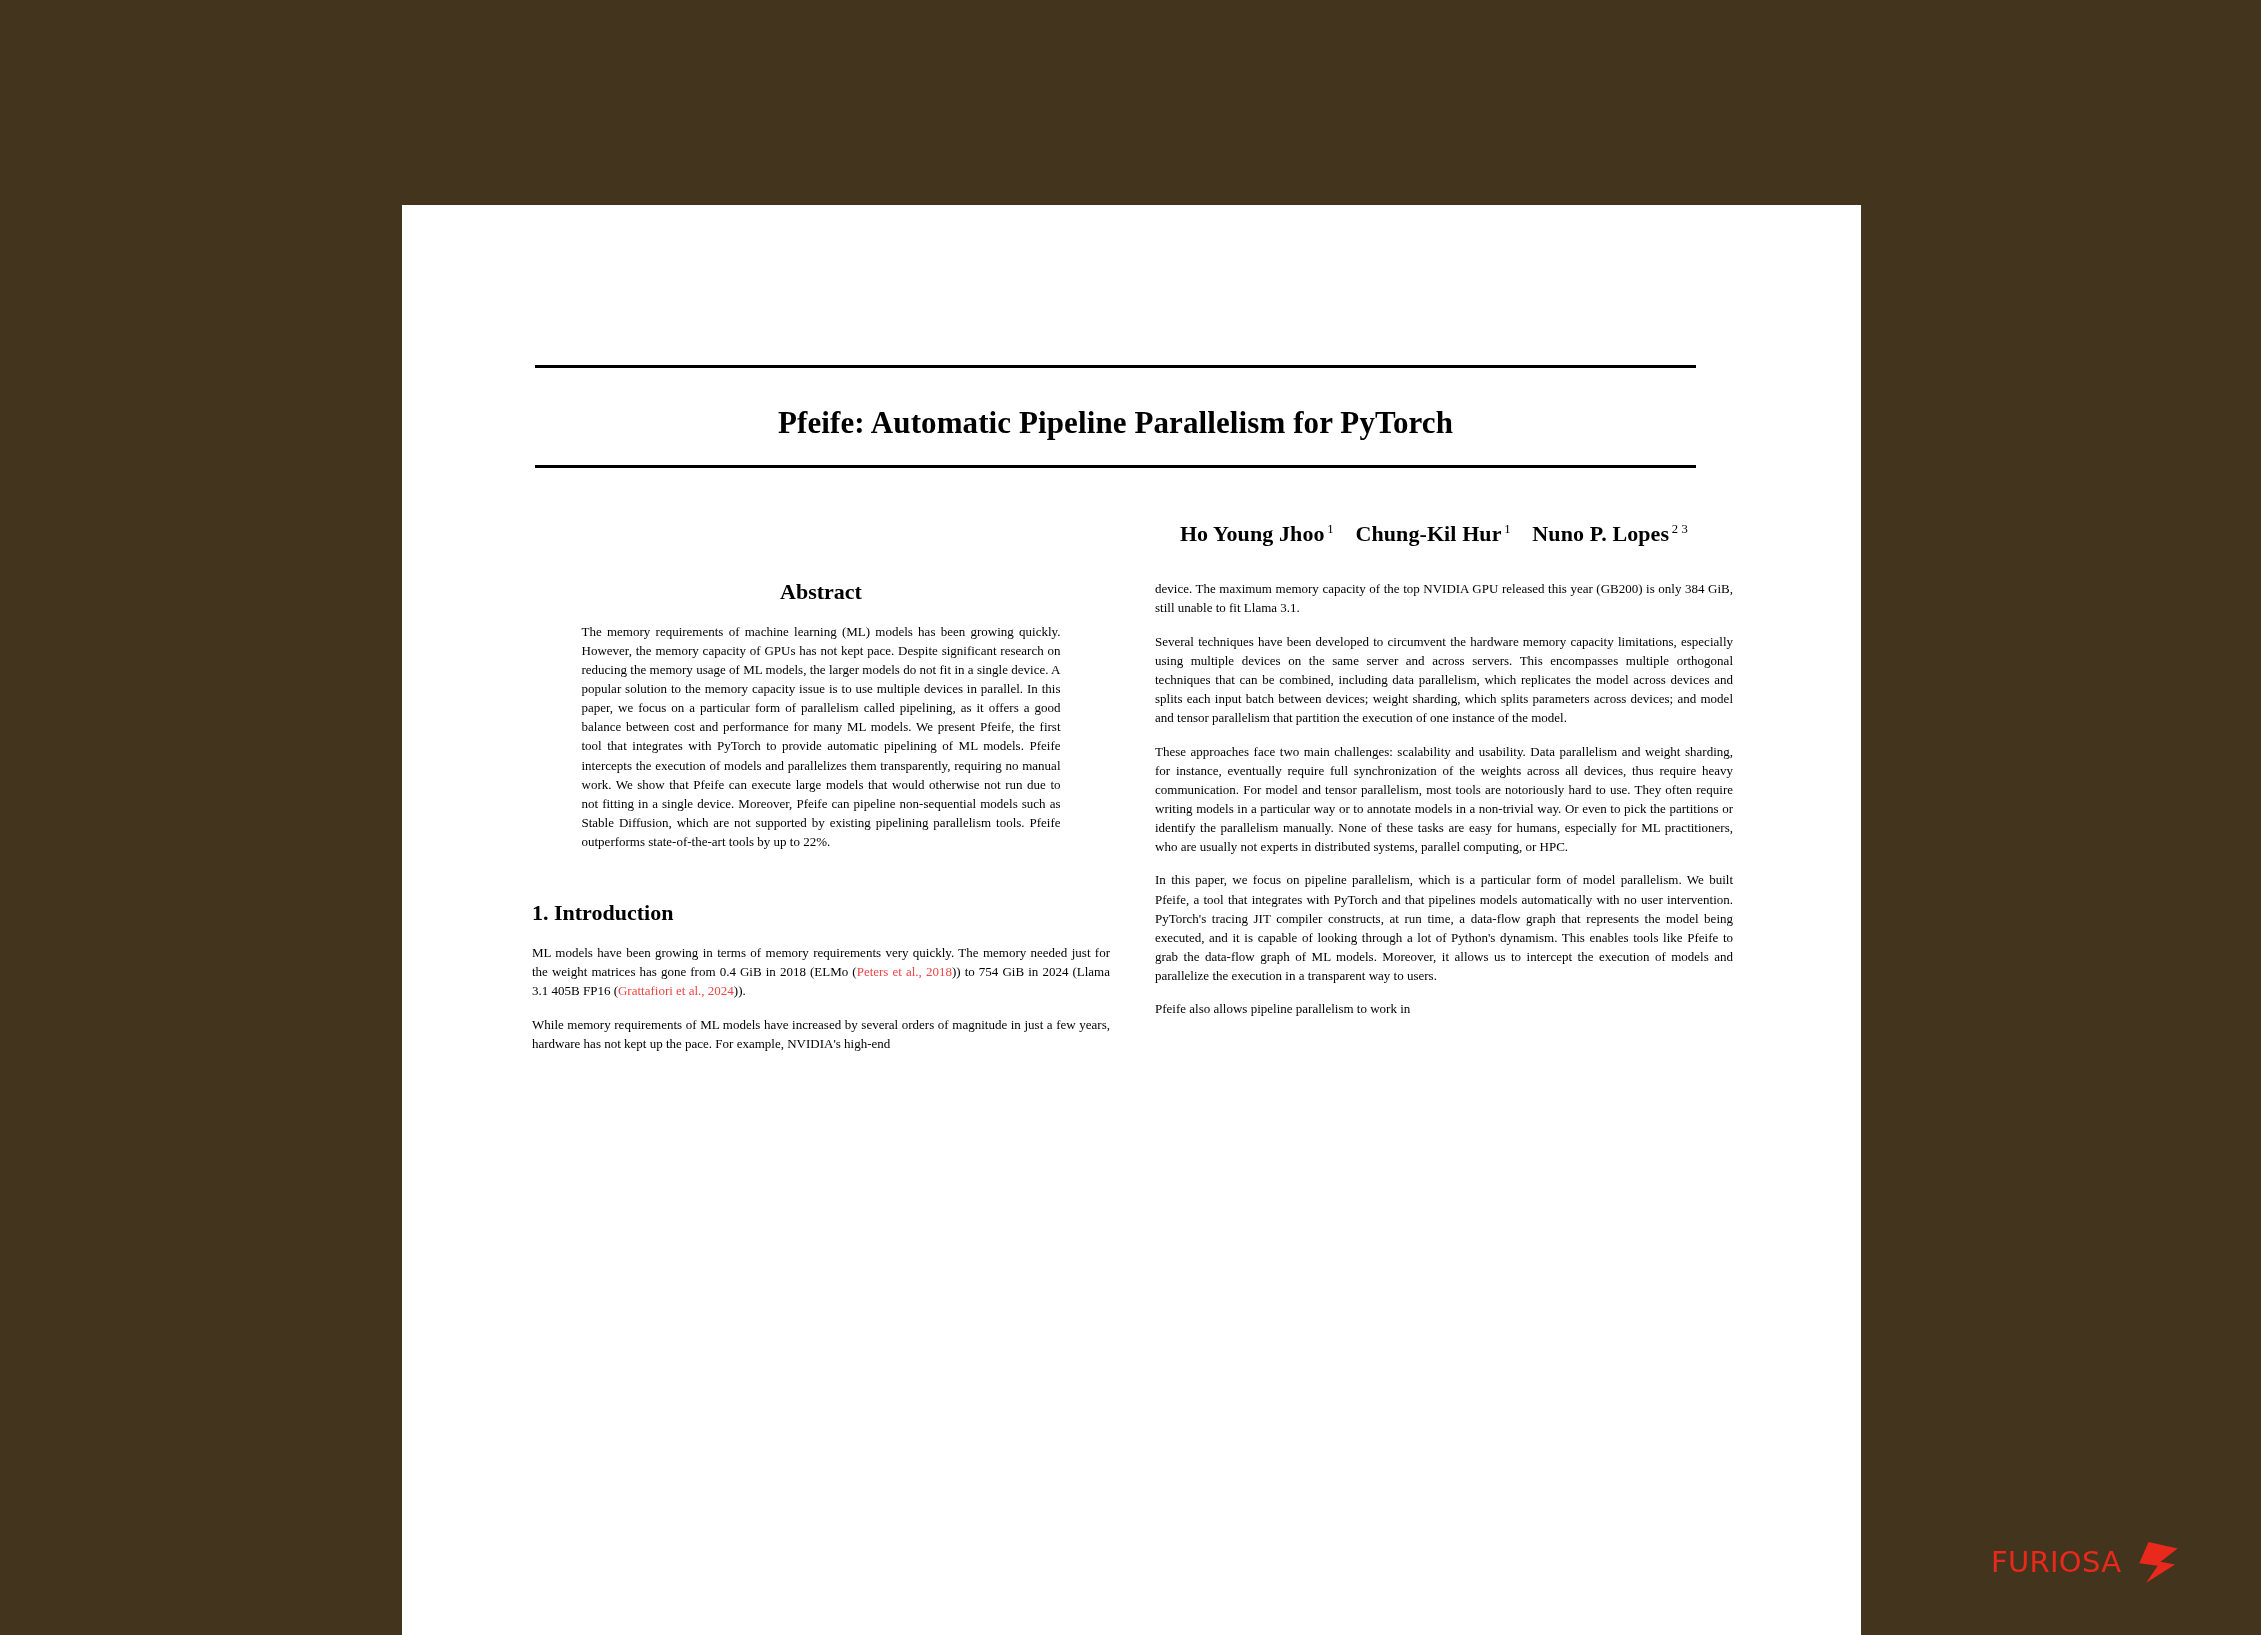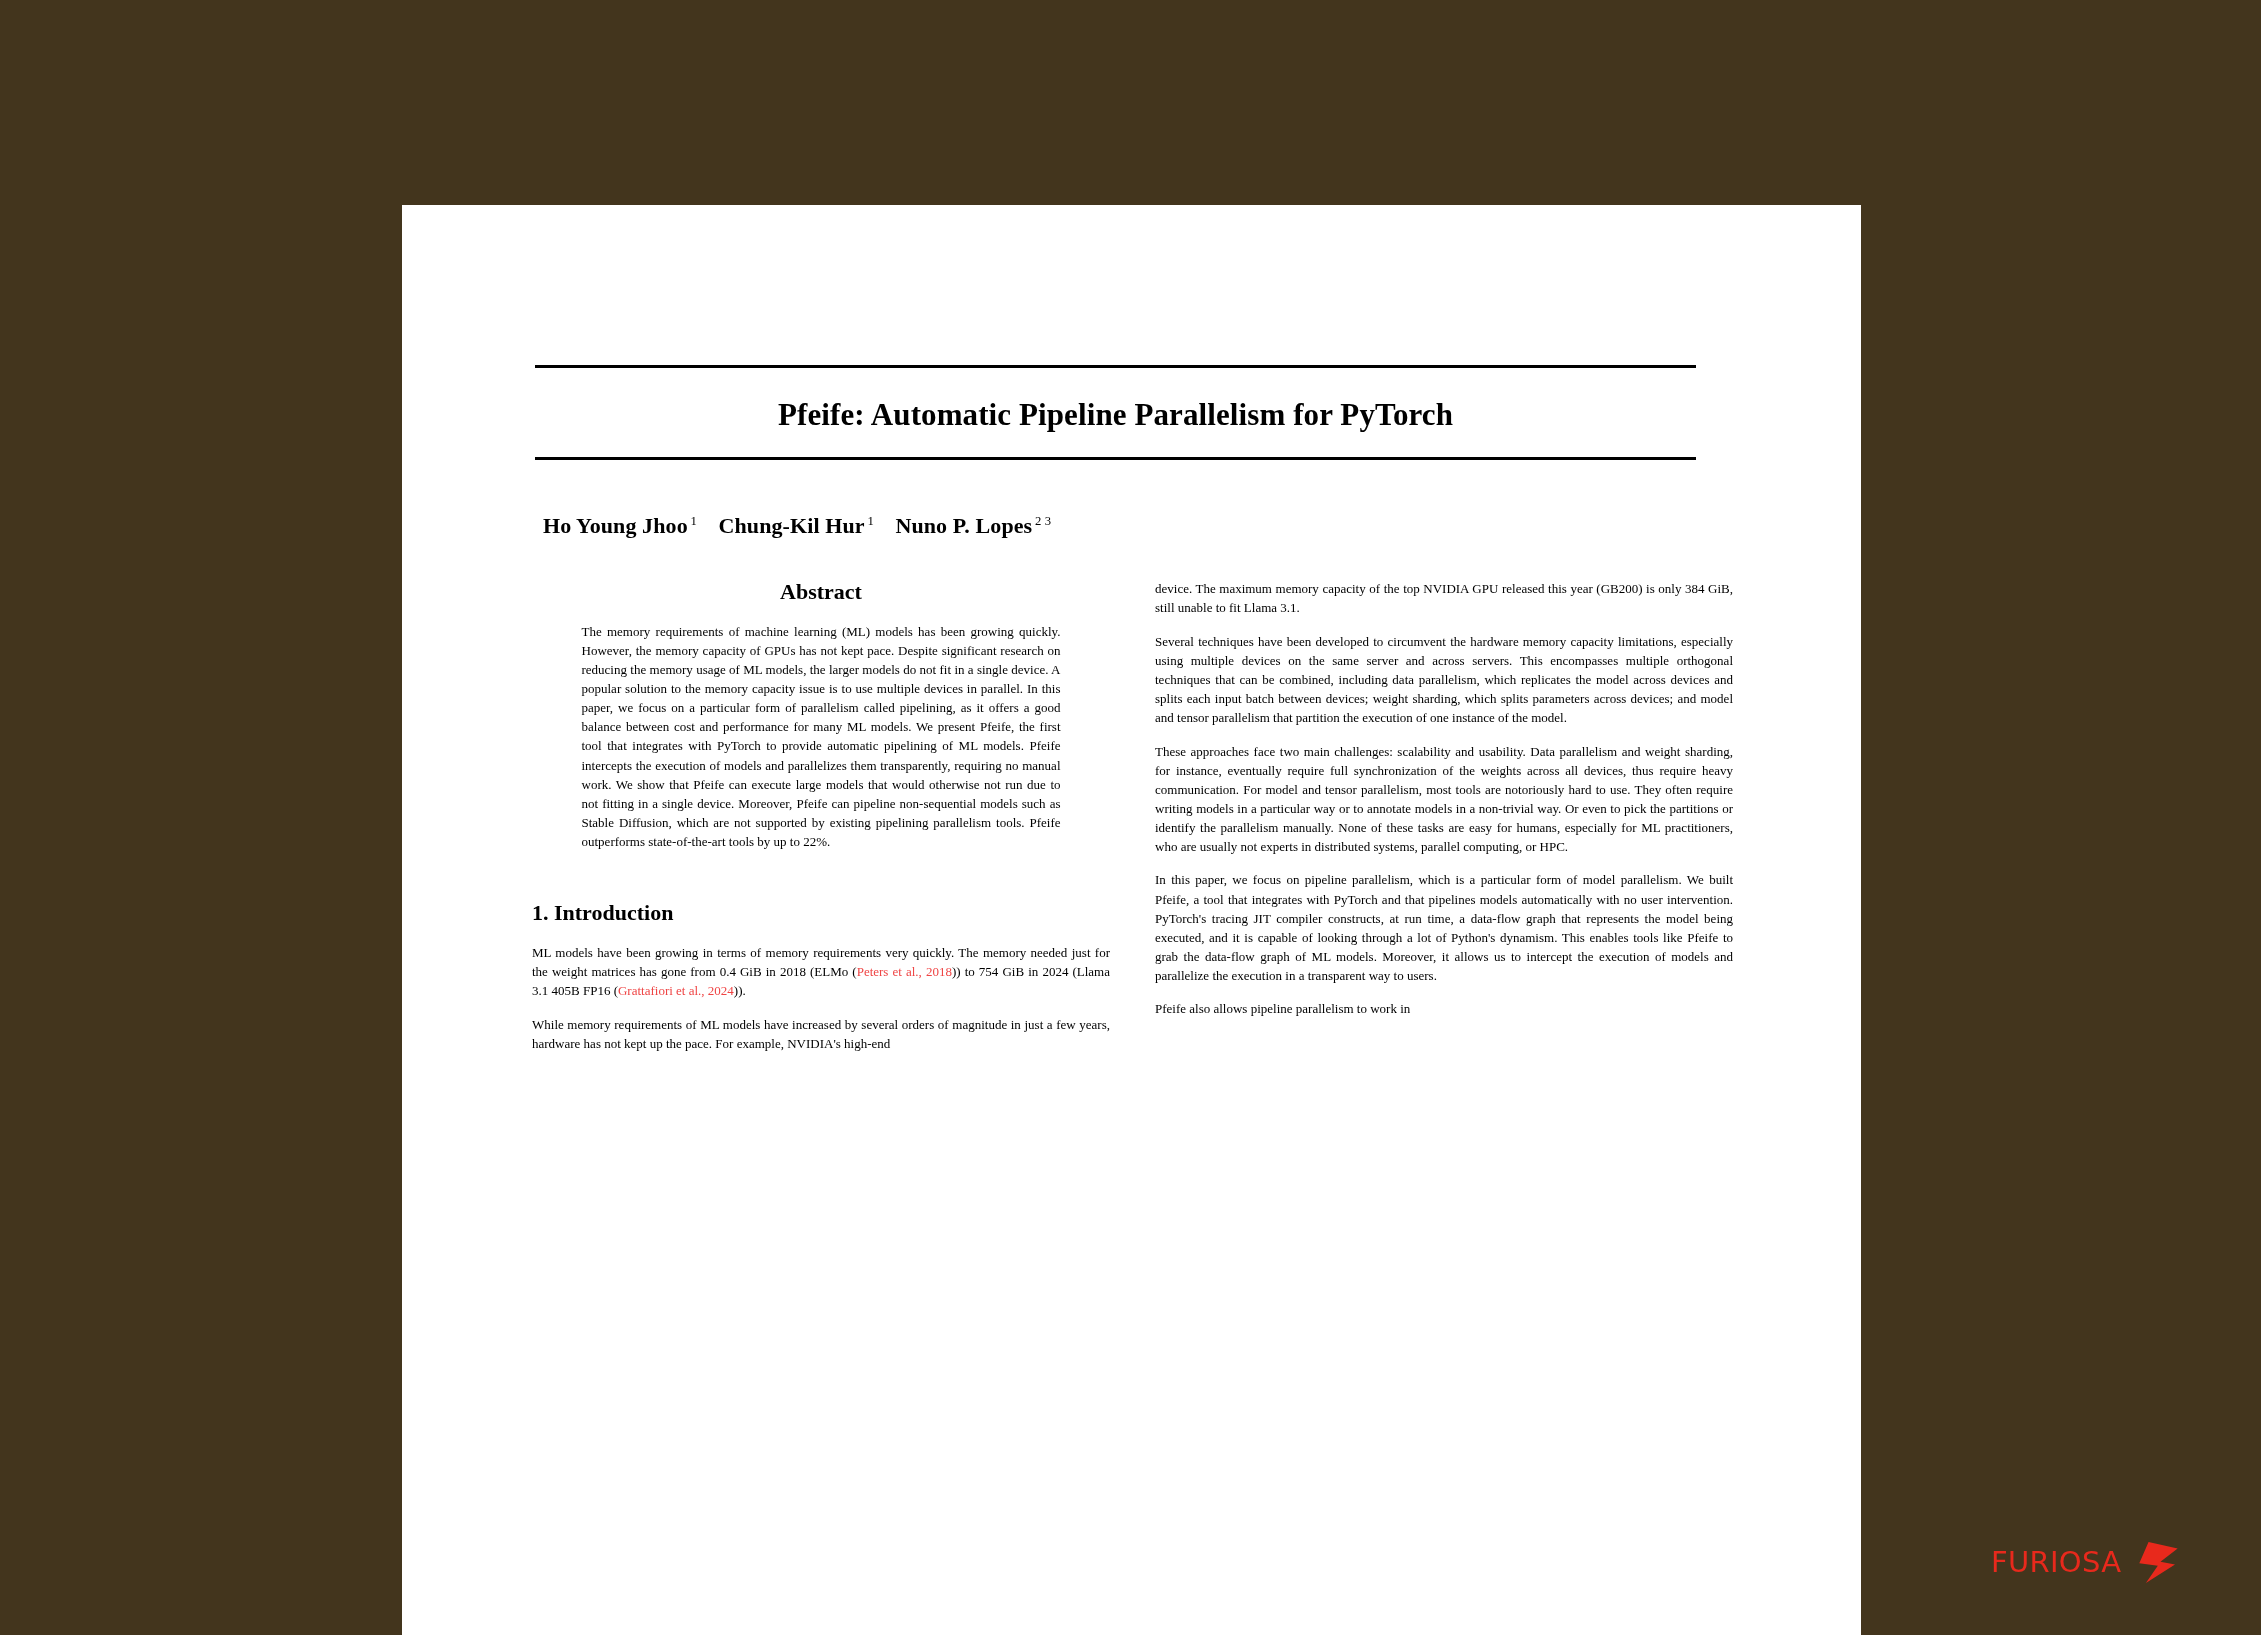--- a/index.html
+++ b/index.html
@@ -38,25 +38,25 @@
     height: 2.7px;
     background: #000000;
     width: 100%;
   }
   #paper-title {
     text-align: center;
     font-weight: bold;
     font-size: 31px;
     line-height: 1.15;
     color: #000;
-    padding: 29px 0 25px 0;
+    padding: 37px 0 25px 0;
     letter-spacing: 0.1px;
   }
   #authors-line {
-    text-align: left;
+    text-align: right;
     font-weight: bold;
     font-size: 22px;
     color: #000;
     padding-top: 53px;
     letter-spacing: 0.1px;
   }
   .author {
     white-space: nowrap;
     margin: 0 8px;
   }

